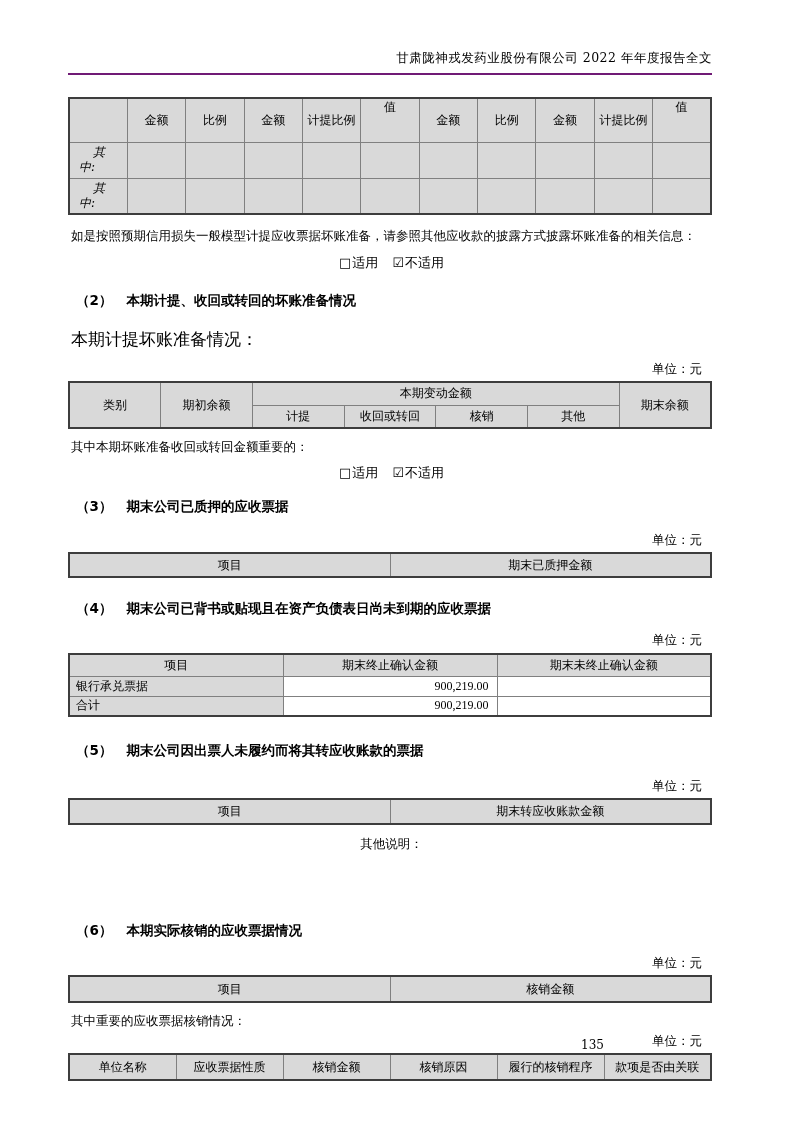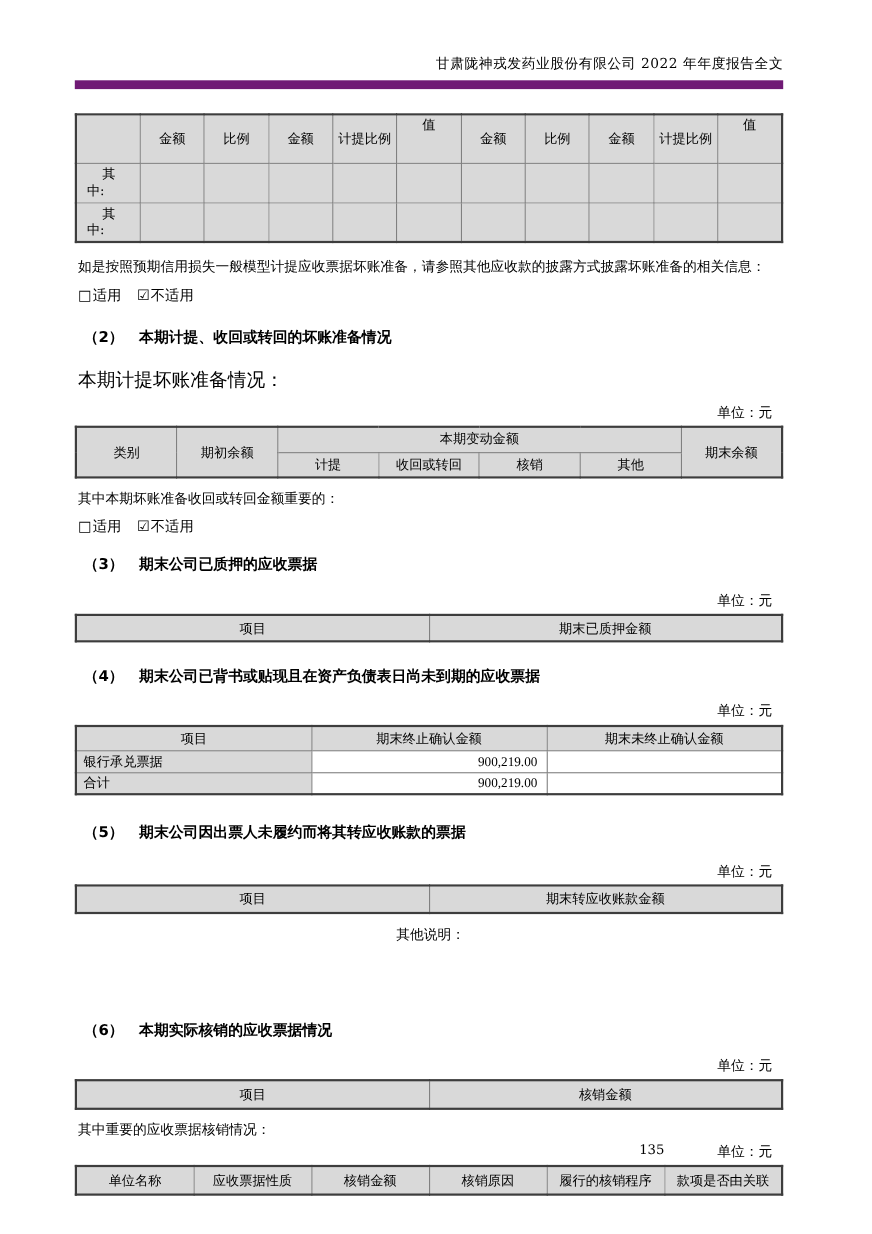--- a/index.html
+++ b/index.html
@@ -6,50 +6,50 @@
   body {
     width:793px; height:1122px;
     font-family:"DejaVu Serif","Liberation Serif",serif;
     color:#000;
   }
   .page { position:relative; width:793px; height:1122px; overflow:hidden; background:#fff; }
   .content { position:absolute; left:68px; top:0; width:644px; }
 
   .doc-header {
     padding-top:50px; padding-bottom:6px;
-    border-bottom:8px solid #701a75;
+    border-bottom:2px solid #701a75;
     text-align:right; font-size:12.5px; letter-spacing:0.5px;
   }
 
   table.t { width:100%; border-collapse:collapse; table-layout:fixed; border:2px solid #3d3d3d; }
   table.t th, table.t td {
     border:1px solid #808080; background:#d9d9d9;
     font-weight:normal; font-size:12px; text-align:center; vertical-align:middle;
     padding:1px 3px; overflow:hidden; line-height:15px;
   }
   .va-top { vertical-align:top !important; }
 
   .t1 { margin-top:22px; }
   .t1 tr.hrow { height:44px; }
-  .t1 tr.drow { height:36px; }
+  .t1 tr.drow { height:36px;font-style:italic; }
   .t1 td.qz { text-align:left; padding:0 9px; text-indent:14px; word-break:break-all; }
 
   .t2 tr { height:23px; }
   .t3 tr { height:24px; }
   .t4 tr.hrow { height:22px; }
   .t4 tr.drow { height:20px; }
   .t4 td.item-cell { text-align:left; padding-left:6px; }
   .t4 td.white { background:#ffffff; }
   .t4 td.amount { background:#ffffff; text-align:right; padding-right:8px;font-family:Liberation Serif, serif; }
   .t5 tr { height:25px; }
   .t6 tr { height:26px; }
   .t7 tr { height:26px; }
 
   .note { font-size:12.5px; line-height:16px; margin:13px 0 0 3px; }
-  .checkbox-line { font-size:13px; margin:10px 0 0 3px; }
+  .checkbox-line { font-size:13px; margin:10px 0 0 3px;text-align:center; }
   .checkbox-line .grp2 { margin-left:10px; }
   .checkbox-line .box { margin-right:1px; }
 
   .heading {
     font-family:"DejaVu Sans","Liberation Sans",sans-serif;
     font-weight:bold; font-size:13.5px; margin:20px 0 0 8px;
   }
   .heading .ht { margin-left:14px; }
 
   .intro { font-size:17px; margin:18px 0 0 3px; }

